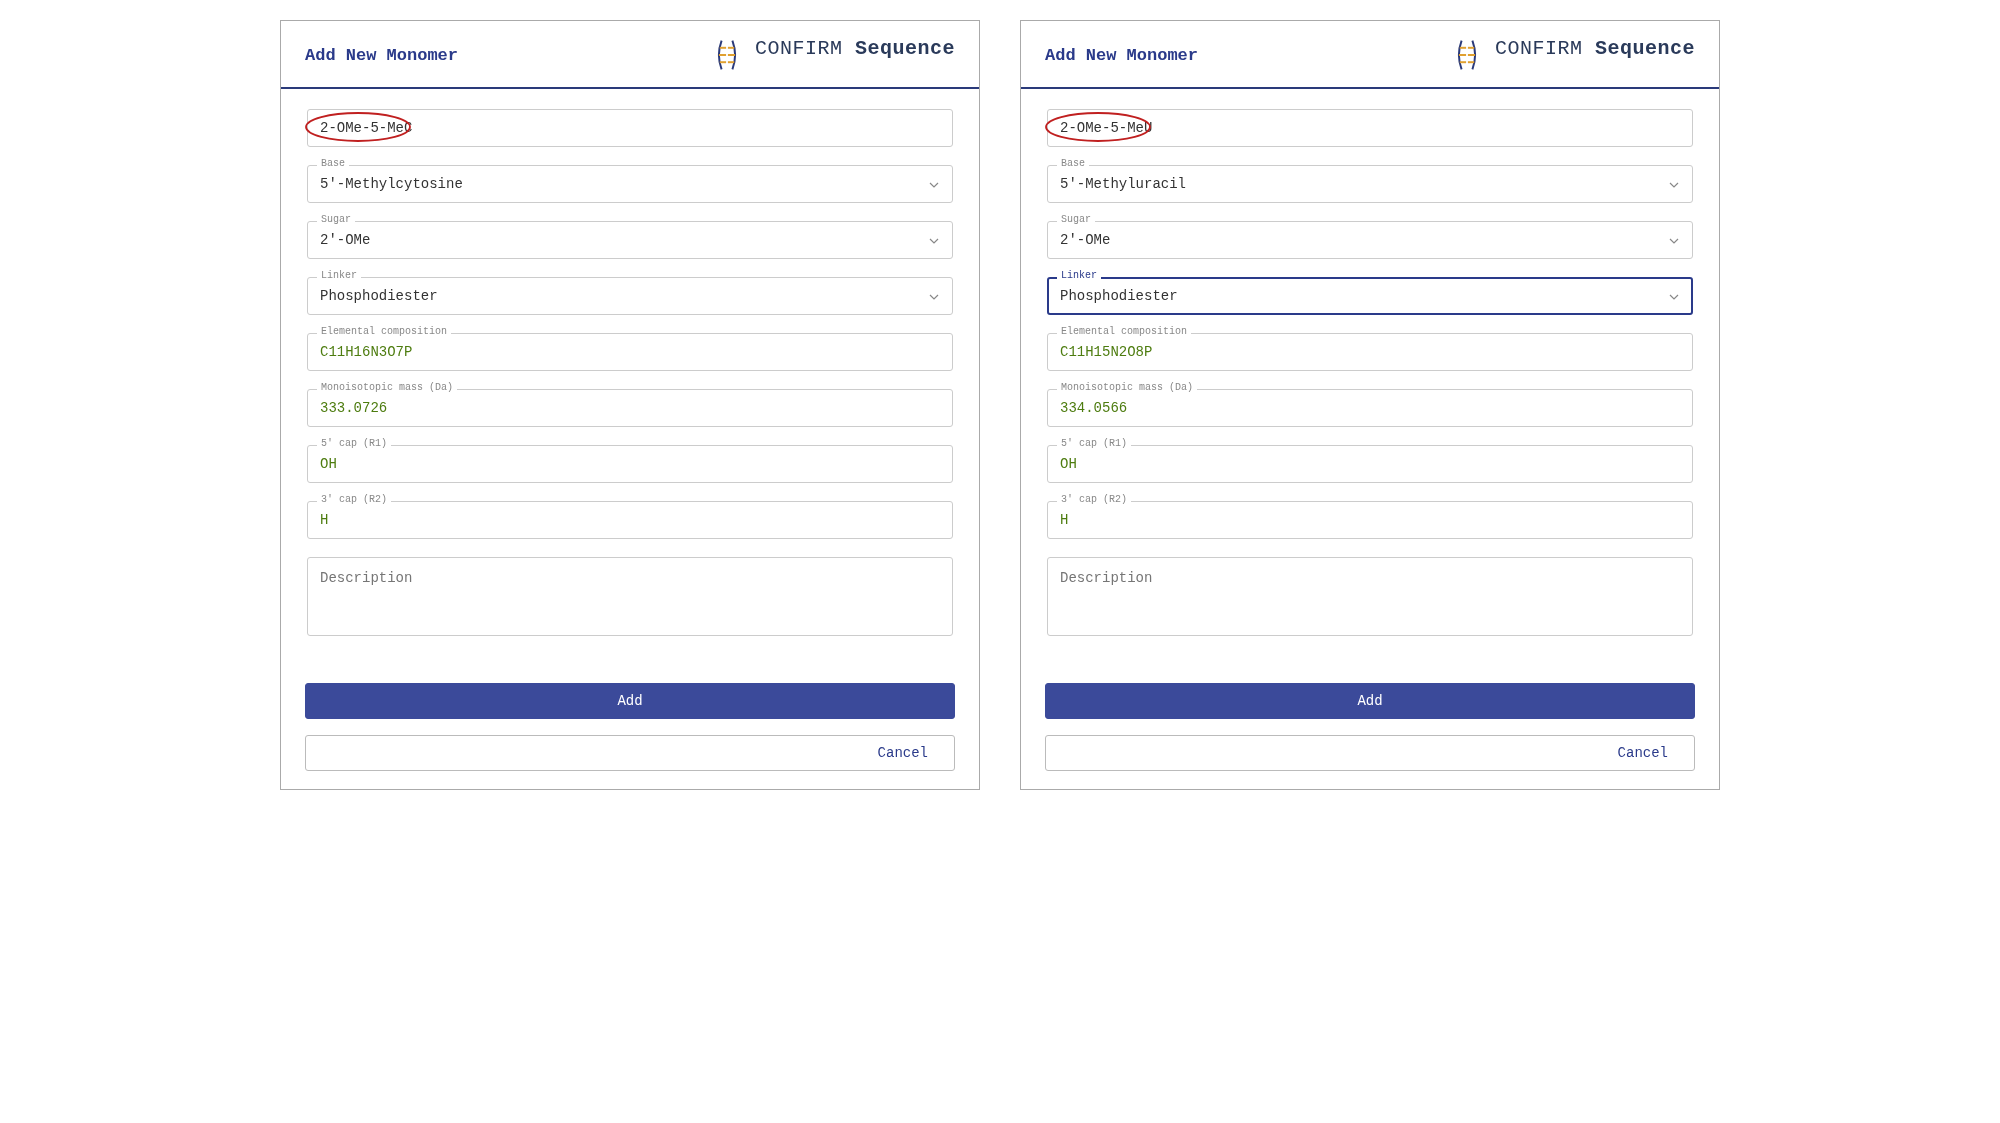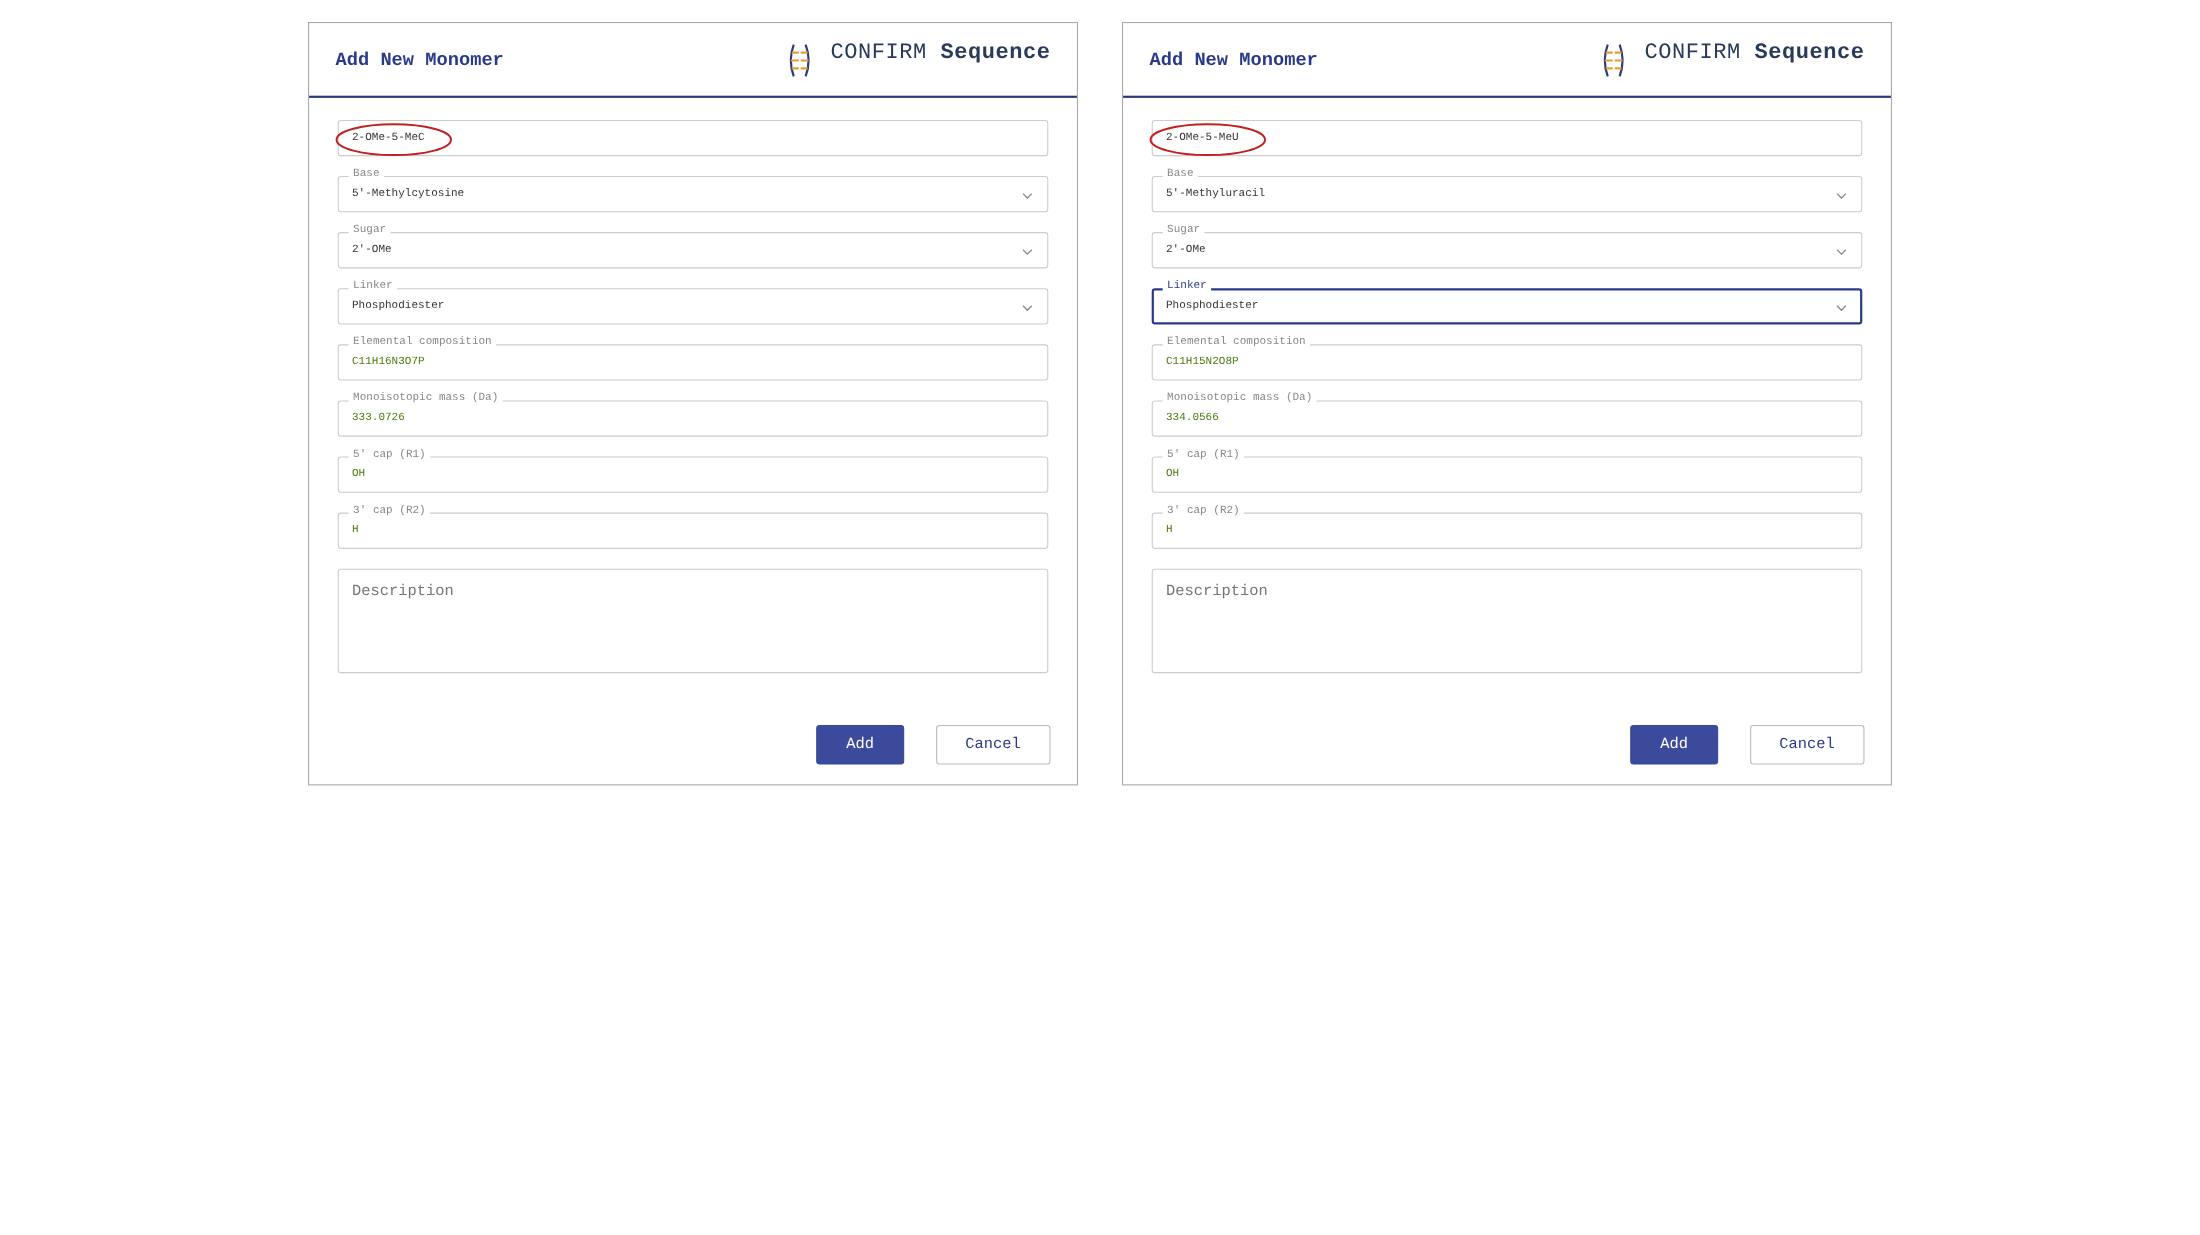--- a/index.html
+++ b/index.html
@@ -60,52 +60,53 @@
       background: #fff;
       padding: 0 4px;
       font-size: 10px;
       color: #888;
     }
     .field-input {
       width: 100%;
       border: 1px solid #ccc;
       border-radius: 3px;
       padding: 10px 12px;
-      font-size: 10px;
+      font-size: 14px;
       color: #333;
       background: #fff;
       font-family: inherit;
     }
     .field-input.readonly { color: #4d7c0f; }
     .field.focused .field-input { border: 2px solid #2a3a8a; padding: 9px 11px; }
     .field.focused .field-label { color: #2a3a8a; }
     .dropdown-arrow {
       position: absolute;
       right: 14px;
       top: 50%;
       transform: translateY(-50%);
       pointer-events: none;
     }
     .dropdown-arrow svg { width: 10px; height: 6px; }
     .description-box {
       width: 100%;
       border: 1px solid #ccc;
       border-radius: 3px;
       padding: 12px;
-      height: 95px;
+      height: 79px;
       font-size: 14px;
       color: #888;
       resize: none;
       font-family: inherit;
     }
     .panel-footer {
       padding: 14px 24px 18px 24px;
       display: flex;
       justify-content: flex-end;
-      gap: 29px;
+      gap: 16px;
+      flex-direction: column;
     }
     .btn {
       padding: 9px 26px;
       font-size: 14px;
       border-radius: 3px;
       cursor: pointer;
       font-family: inherit;
     }
     .btn-primary {
       background: #3b4a9a;

